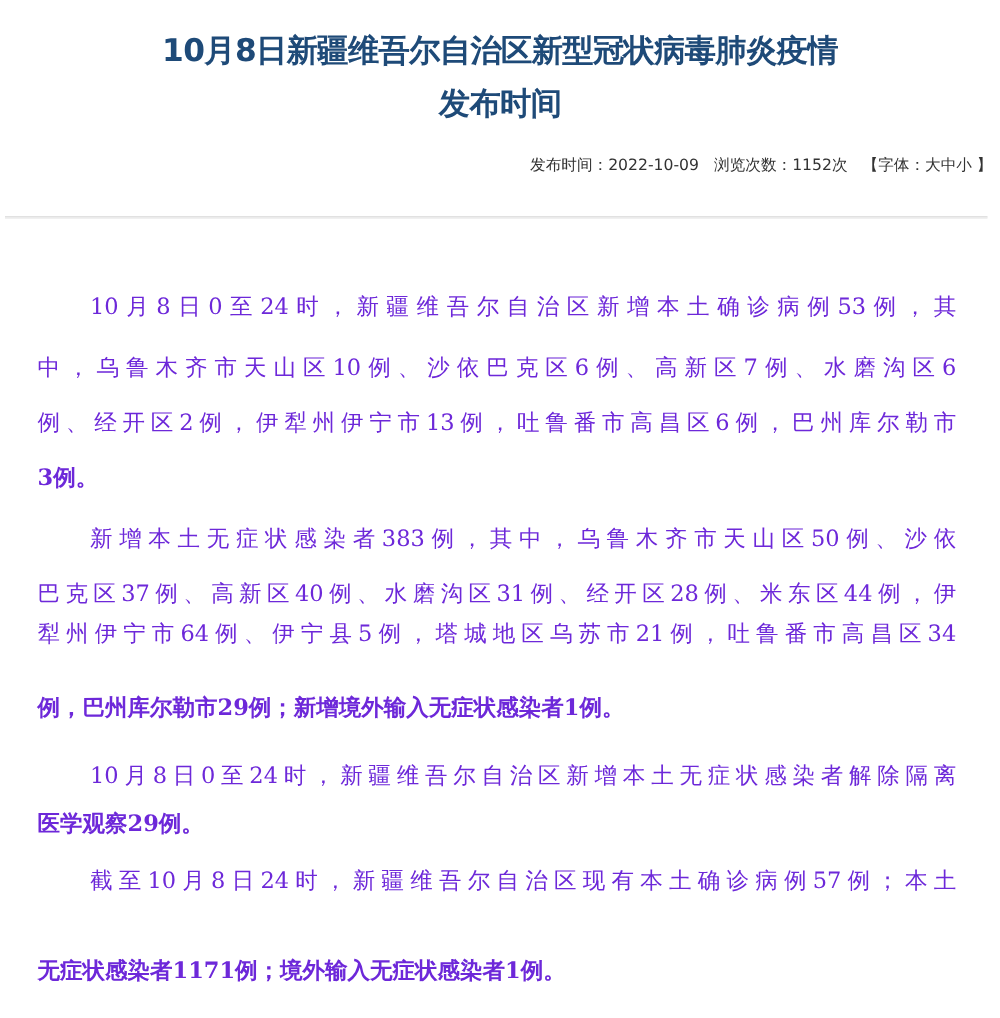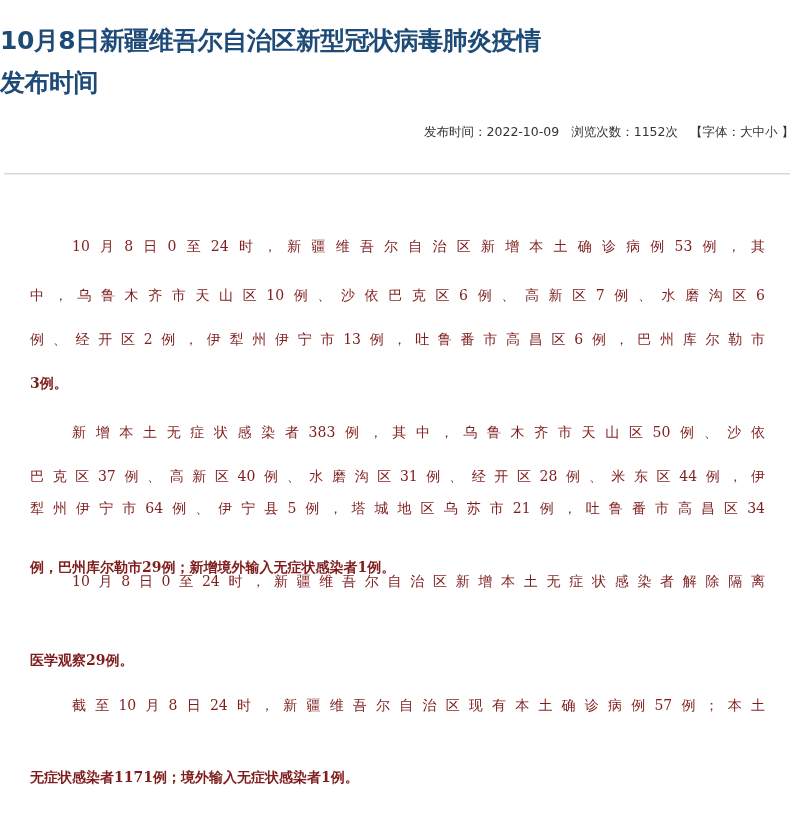--- a/index.html
+++ b/index.html
@@ -5,44 +5,44 @@
     html, body { margin: 0; padding: 0; }
     body {
       width: 800px; height: 814px; overflow: hidden;
       background: #ffffff;
       font-family: "DejaVu Serif", "Liberation Serif", serif;
       color: #3a3a3a;
       position: relative;
     }
     .header { position: absolute; left: 0; top: 0; width: 800px; }
     .title {
-      position: absolute; left: 0; width: 800px; text-align: left;
+      position: absolute; left: 0; width: 800px; text-align: center;
       font-family: "DejaVu Sans", "Liberation Sans", sans-serif;
       font-weight: bold; color: #1e4a78; font-size: 25px; letter-spacing: -0.5px;
       margin: 0;
     }
     .title.l1 { top: 24px; }
     .title.l2 { top: 66px; }
     .meta {
       position: absolute; top: 124px; left: 0; width: 800px; text-align: right;
       font-family: "DejaVu Sans", "Liberation Sans", sans-serif;
       font-size: 12.5px; color: #333; white-space: pre;
     }
     .meta span { margin: 0 6px; }
     .font-size a { color: #333; text-decoration: none; cursor: pointer; }
     .divider {
       position: absolute; top: 173px; left: 4px; width: 786px; height: 0;
       border-top: 1px solid #d8d8d8; border-bottom: 1px solid #ececec;
     }
     .content { position: absolute; left: 0; top: 0; width: 800px; }
     .line {
       position: absolute; left: 30px; width: 735px;
-      font-size: 14px; line-height: 24px; height: 24px;
+      font-size: 18px; line-height: 24px; height: 24px;
       white-space: nowrap; text-align: justify; text-align-last: justify;
-      color: #7f1d1d;
+      color: #6d28d9;
     }
     .line.indent { left: 72px; width: 693px; }
     .line.last { text-align-last: left; font-weight: bold; }
   </style>
 </head>
 <body>
 
 <div class="header">
   <h1 class="title l1">10月8日新疆维吾尔自治区新型冠状病毒肺炎疫情</h1>
   <h1 class="title l2">发布时间</h1>
@@ -62,21 +62,21 @@
   </div>
 
   <div>
     <div class="line indent" style="top:420px">新增本土无症状感染者383例，其中，乌鲁木齐市天山区50例、沙依</div>
     <div class="line" style="top:464px">巴克区37例、高新区40例、水磨沟区31例、经开区28例、米东区44例，伊</div>
     <div class="line" style="top:496px">犁州伊宁市64例、伊宁县5例，塔城地区乌苏市21例，吐鲁番市高昌区34</div>
     <div class="line last" style="top:555px">例，巴州库尔勒市29例；新增境外输入无症状感染者1例。</div>
   </div>
 
   <div>
-    <div class="line indent" style="top:569px">10月8日0至24时，新疆维吾尔自治区新增本土无症状感染者解除隔离</div>
+    <div class="line indent" style="top:609px">10月8日0至24时，新疆维吾尔自治区新增本土无症状感染者解除隔离</div>
     <div class="line last" style="top:648px">医学观察29例。</div>
   </div>
 
   <div>
     <div class="line indent" style="top:693px">截至10月8日24时，新疆维吾尔自治区现有本土确诊病例57例；本土</div>
     <div class="line last" style="top:765px">无症状感染者1171例；境外输入无症状感染者1例。</div>
   </div>
 </div>
 
 </body></html>

